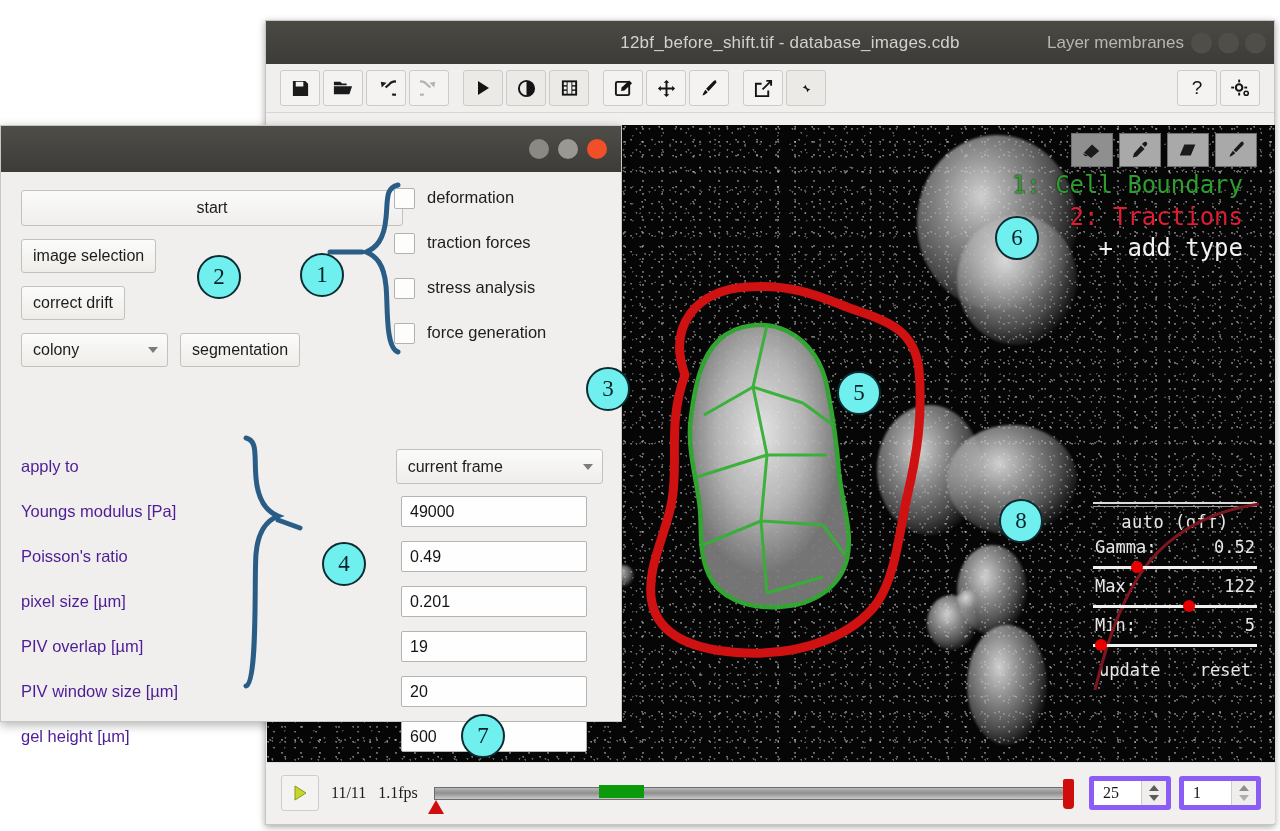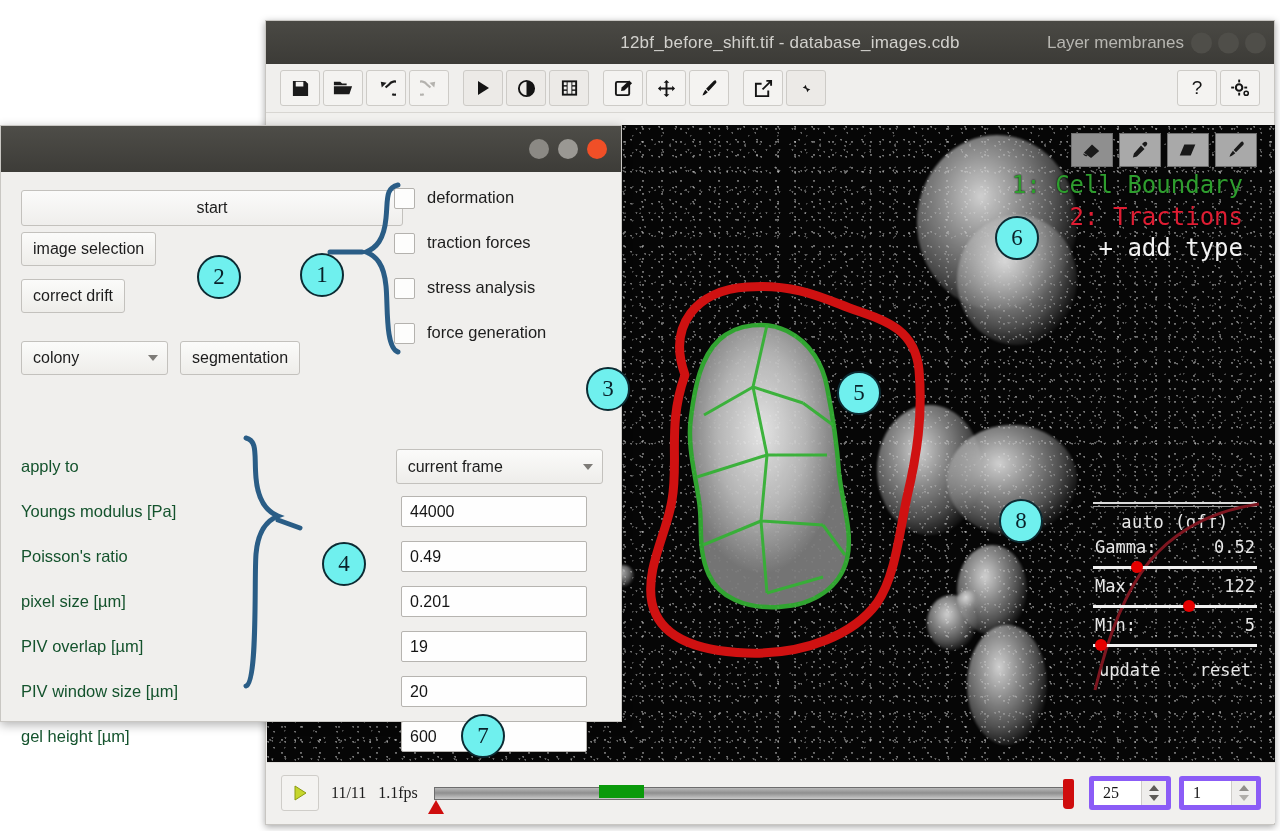--- a/index.html
+++ b/index.html
@@ -179,21 +179,21 @@
     border: 1px solid #c3c1bd; border-radius: 3px;
     display: inline-flex; align-items: center; justify-content: space-between;
     padding: 0 9px 0 11px; font-size: 16px; color: #1c1c1c;
   }
   .caret { width: 0; height: 0; border-left: 5px solid transparent; border-right: 5px solid transparent; border-top: 6px solid #7d7b77; margin-left: 14px; }
 
   .cb-row { display: flex; align-items: flex-start; height: 26px; margin-bottom: 19px; }
   .cb-box { width: 19px; height: 19px; background: #fdfdfc; border: 1px solid #b4b2ae; border-radius: 2px; margin-right: 12px; }
   .cb-label { font-size: 16.5px; color: #1d1d1d; }
 
-  .param-label { font-size: 16.5px; color: #14532d; }
+  .param-label { font-size: 16.5px; color: #4c1d95; }
   .field {
     width: 186px; height: 31px; background: #fefefe; border: 1px solid #b6b4b0;
     border-radius: 2px; display: flex; align-items: center; padding-left: 8px;
     font-size: 16px; color: #141414; box-sizing: border-box;
   }
 
   
   .badge {
     position: absolute; width: 40px; height: 40px; border-radius: 50%;
     background: #6ff0ee; border: 2px solid #0c2b33;
@@ -482,27 +482,27 @@
     <div id="dlg-titlebar">
       <span class="dlg-dot" style="background:#8b8984;"></span>
       <span class="dlg-dot" style="background:#9a9893;"></span>
       <span class="dlg-dot" style="background:#f04f27;"></span>
     </div>
 
     <div id="dlg-body">
 
       <div style="position:absolute;left:20px;top:18px;">
         <div id="start-btn">start</div>
-        <div style="margin-top:6px;">
+        <div style="margin-top:13px;">
           <div class="small-btn">image selection</div>
         </div>
         <div style="margin-top:13px;">
           <div class="small-btn">correct drift</div>
         </div>
-        <div style="margin-top:28px;display:flex;gap:12px;align-items:center;">
+        <div style="margin-top:13px;display:flex;gap:12px;align-items:center;">
           <div class="combo" style="width:125px;">
             <span>colony</span>
             <span class="caret"></span>
           </div>
           <div class="small-btn">segmentation</div>
         </div>
       </div>
 
       <div style="position:absolute;left:393px;top:16px;">
         <div class="cb-row">
@@ -526,21 +526,21 @@
       <div style="position:absolute;left:20px;top:272px;width:582px;">
         <div style="display:flex;align-items:center;height:45px;">
           <span class="param-label" style="width:380px;">apply to</span>
           <div class="combo" style="width:188px;height:33px;">
             <span>current frame</span>
             <span class="caret"></span>
           </div>
         </div>
         <div style="display:flex;align-items:center;height:45px;">
           <span class="param-label" style="width:380px;">Youngs modulus [Pa]</span>
-          <div class="field">44000</div>
+          <div class="field">49000</div>
         </div>
         <div style="display:flex;align-items:center;height:45px;">
           <span class="param-label" style="width:380px;">Poisson's ratio</span>
           <div class="field">0.49</div>
         </div>
         <div style="display:flex;align-items:center;height:45px;">
           <span class="param-label" style="width:380px;">pixel size [µm]</span>
           <div class="field">0.201</div>
         </div>
         <div style="display:flex;align-items:center;height:45px;">

